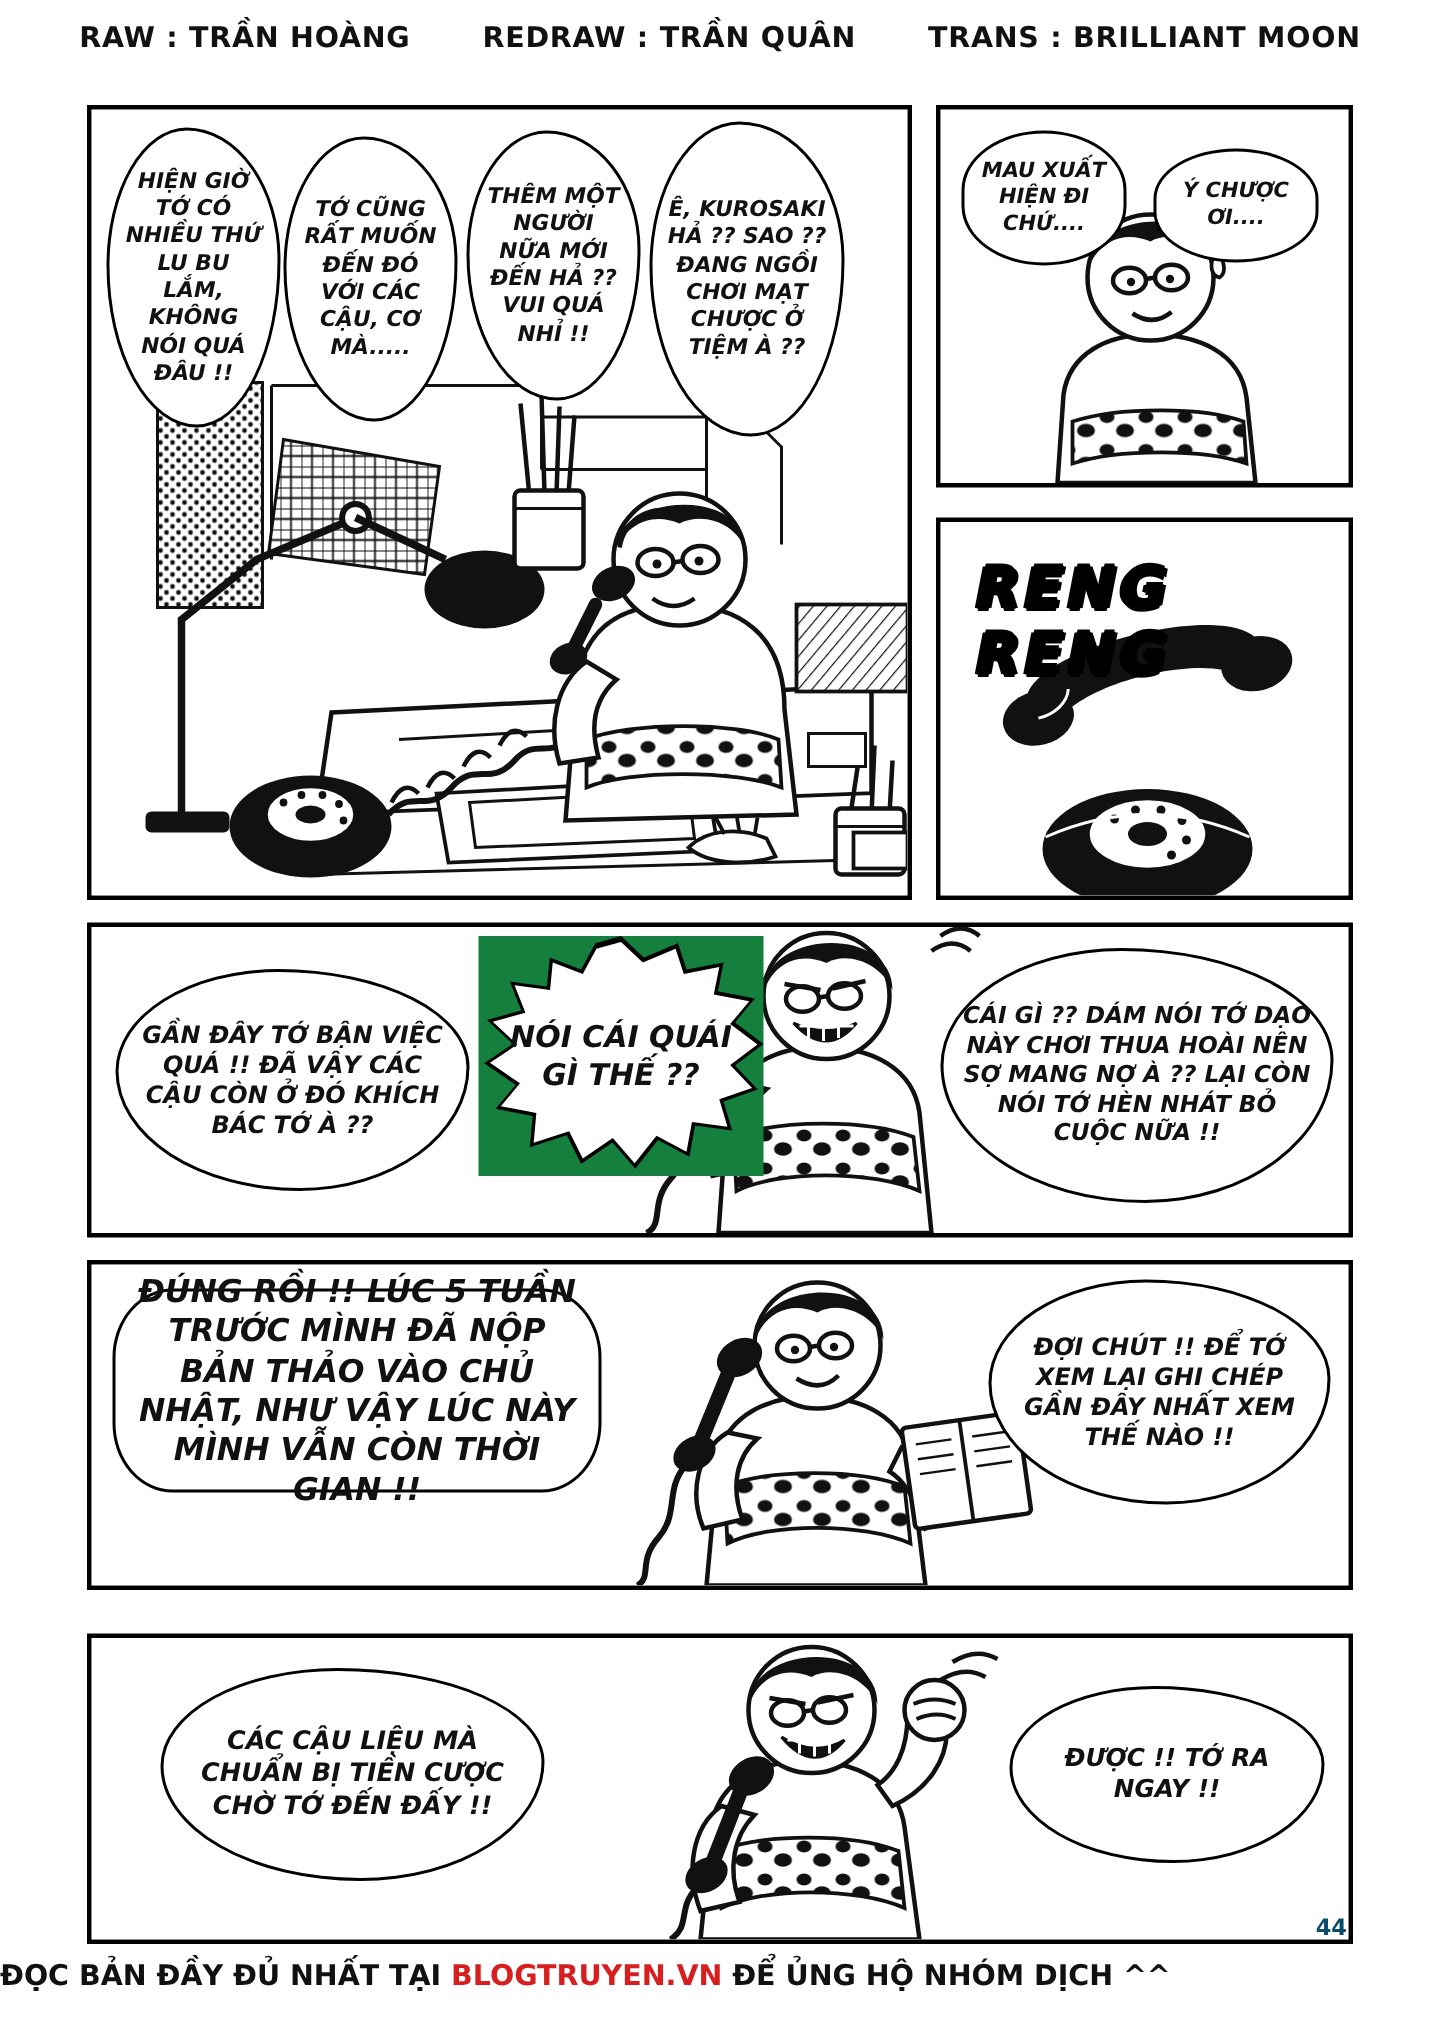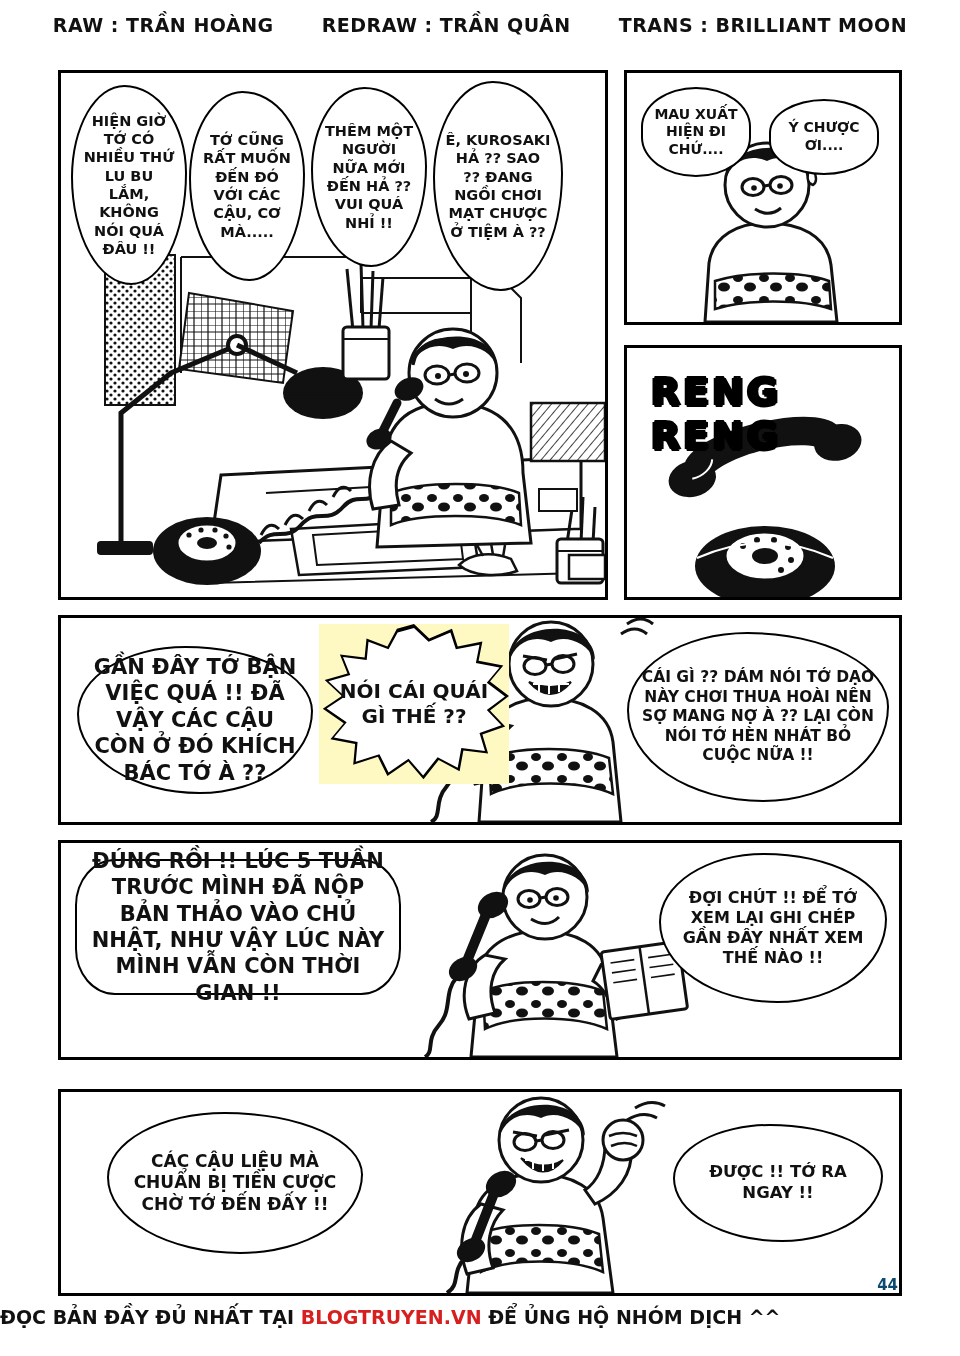--- a/index.html
+++ b/index.html
@@ -24,21 +24,21 @@
     gap: 48px;
     font-size: 19px;
     font-weight: bold;
     letter-spacing: .5px;
   }
 
   
   .page {
     position: absolute;
     left: 58px; top: 70px;
-    width: 844px; height: 1091px;
+    width: 844px; height: 1091px; font-style: italic;
   }
 
   .panel {
     position: absolute;
     border: 3px solid #000;
     background: #fff;
     overflow: hidden;
   }
 
   
@@ -66,21 +66,21 @@
     line-height: 1.26;
     font-weight: bold;
     z-index: 5;
   }
   .bubble.rounded-rect { border-radius: 26px / 30px; }
   .bubble .txt { display: block; width: 100%; }
 
   
   .shout {
     position: absolute;
-    background: #fef9c3;
+    background: #15803d;
     z-index: 6;
     display: flex;
     align-items: center;
     justify-content: center;
     text-align: center;
     font-weight: bold;
     line-height: 1.25;
   }
   .shout .inner {
     position: absolute; inset: 0;
@@ -387,21 +387,21 @@
         <ellipse cx="474" cy="48" rx="11" ry="8.5" fill="#fff" stroke="#111" stroke-width="3"></ellipse>
         <ellipse cx="502" cy="46" rx="11" ry="8.5" fill="#fff" stroke="#111" stroke-width="3"></ellipse>
         <path d="M485 47 L491 46" stroke="#111" stroke-width="3"></path>
         <path d="M462 38 L486 42 M494 41 L516 36" stroke="#111" stroke-width="3"></path>
 
         <path d="M468 64 q22 24 42 0 q-20 10 -42 0 Z" fill="#111" stroke="#111" stroke-width="2"></path>
         <path d="M472 66 h36 M478 64 v10 M488 65 v11 M498 64 v10" stroke="#fff" stroke-width="2"></path>
       </svg>
     </div>
 
-    <div class="bubble cloud" style="left:16px; top:28px; width:236px; height:148px; font-size:21px;align-items:center;">
+    <div class="bubble cloud" style="left:16px; top:28px; width:236px; height:148px; font-size:16px;align-items:center;">
       <span class="txt">GẦN ĐÂY TỚ BẬN VIỆC QUÁ !! ĐÃ VẬY CÁC CẬU CÒN Ở ĐÓ KHÍCH BÁC TỚ À ??</span>
     </div>
 
     <div class="shout" style="left:258px; top:6px; width:190px; height:160px; font-size:20px;">
       <div class="inner"></div>
       <div class="inner2"></div>
       <span class="txt">NÓI CÁI QUÁI GÌ THẾ ??</span>
     </div>
 
     <div class="bubble cloud" style="left:566px; top:14px; width:262px; height:170px; font-size:15.5px;align-items:center;">

